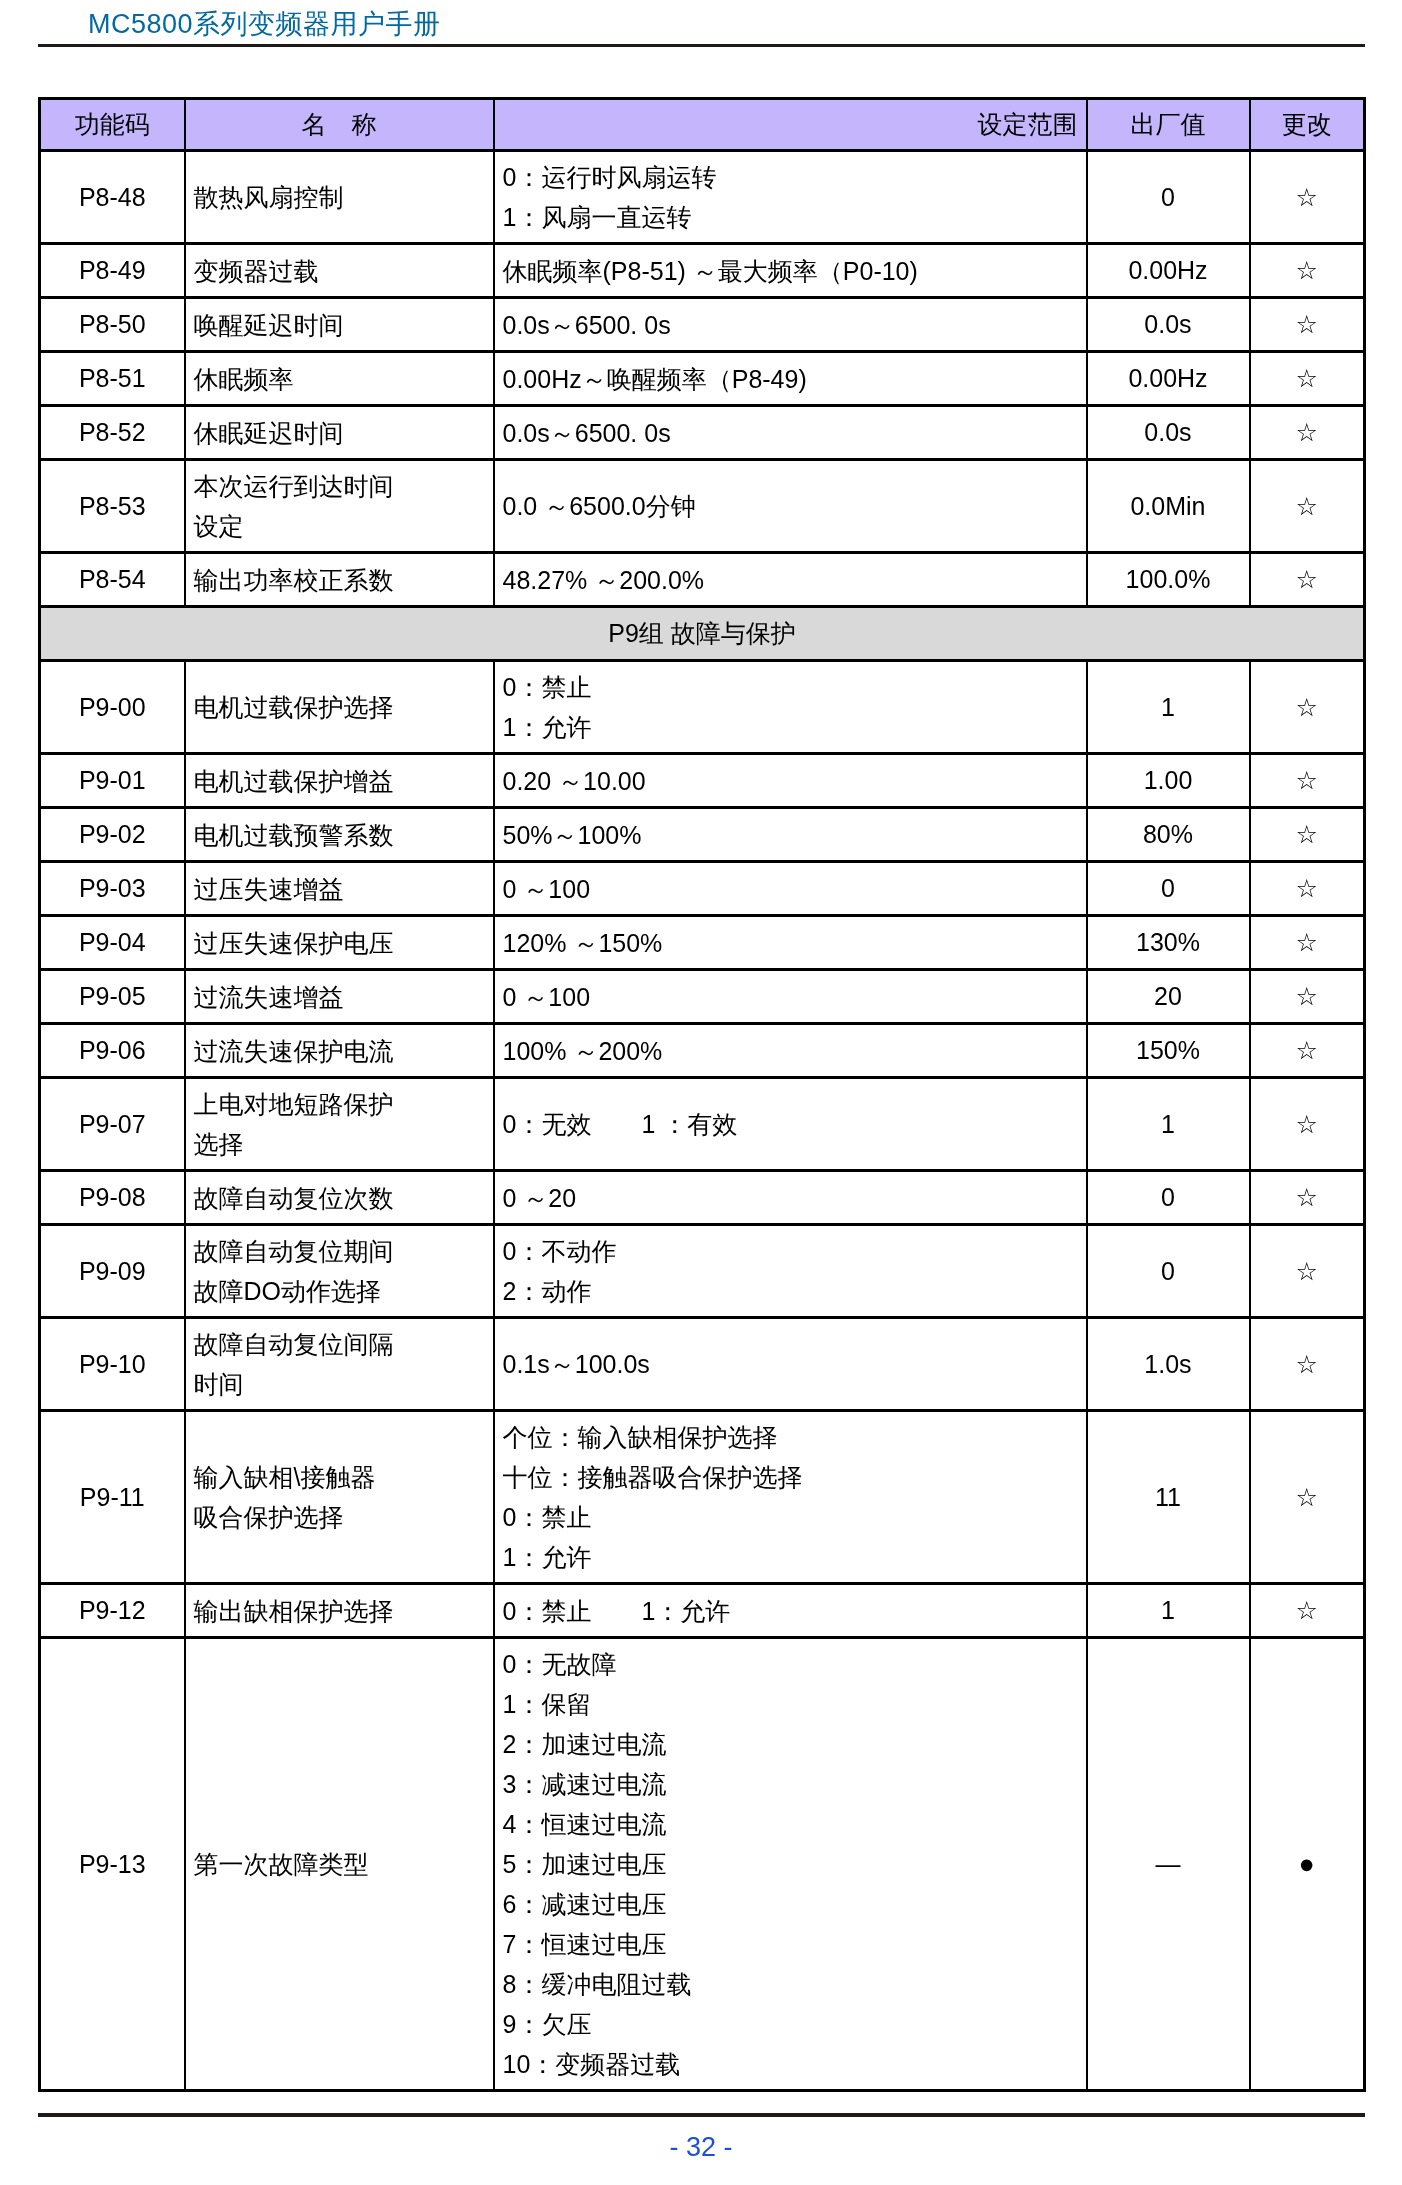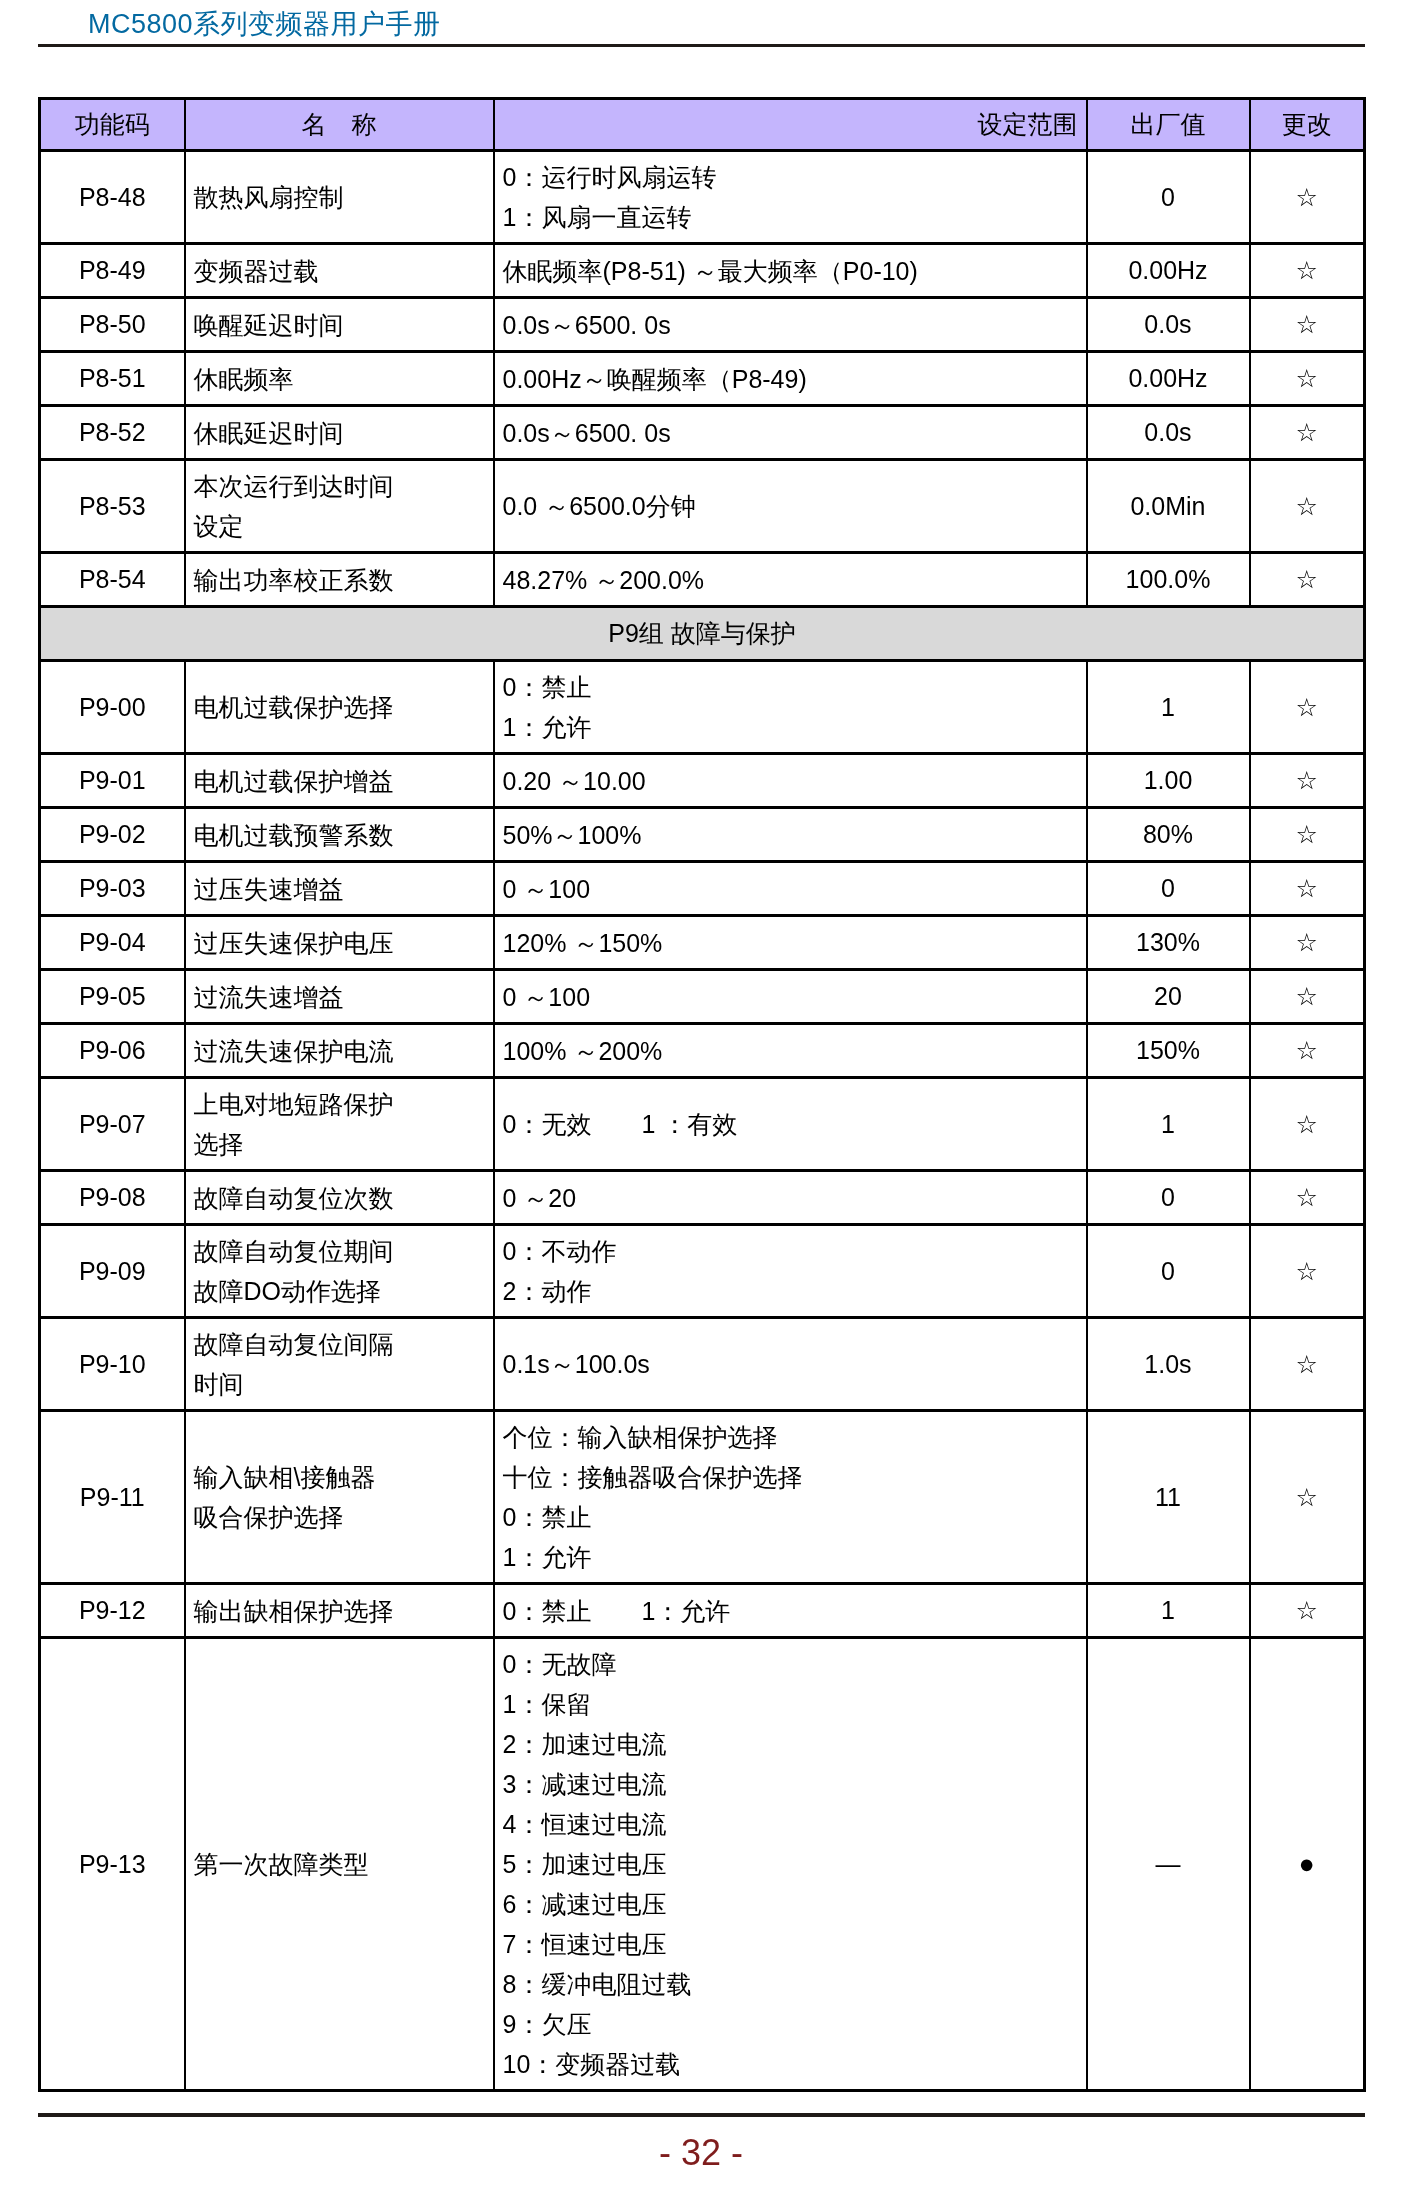--- a/index.html
+++ b/index.html
@@ -102,22 +102,22 @@
     width:1327px;
     height:4px;
     background:#1f1a17;
   }
   .page-number{
     position:absolute;
     left:0;
     top:2132px;
     width:100%;
     text-align:center;
-    font-size:36px;
-    color:#7f1d1d;
+    font-size:27px;
+    color:#1d4ed8;
   }
 </style>
 </head>
 <body>
 
 <div class="page">
 
   <div class="doc-title">MC5800系列变频器用户手册</div>
 
   <div class="title-rule"></div>

